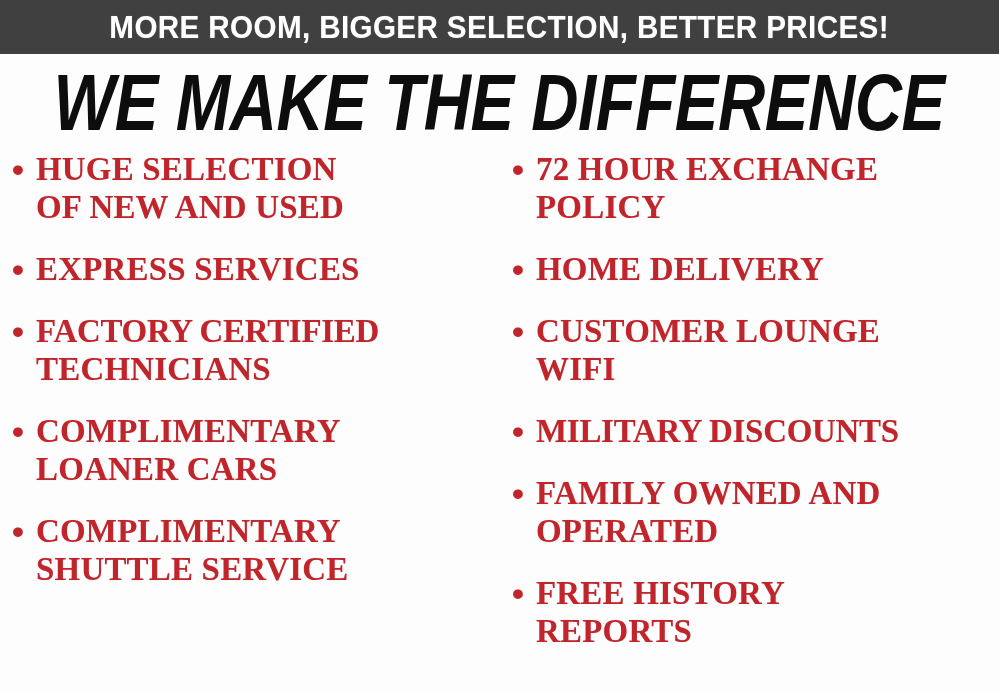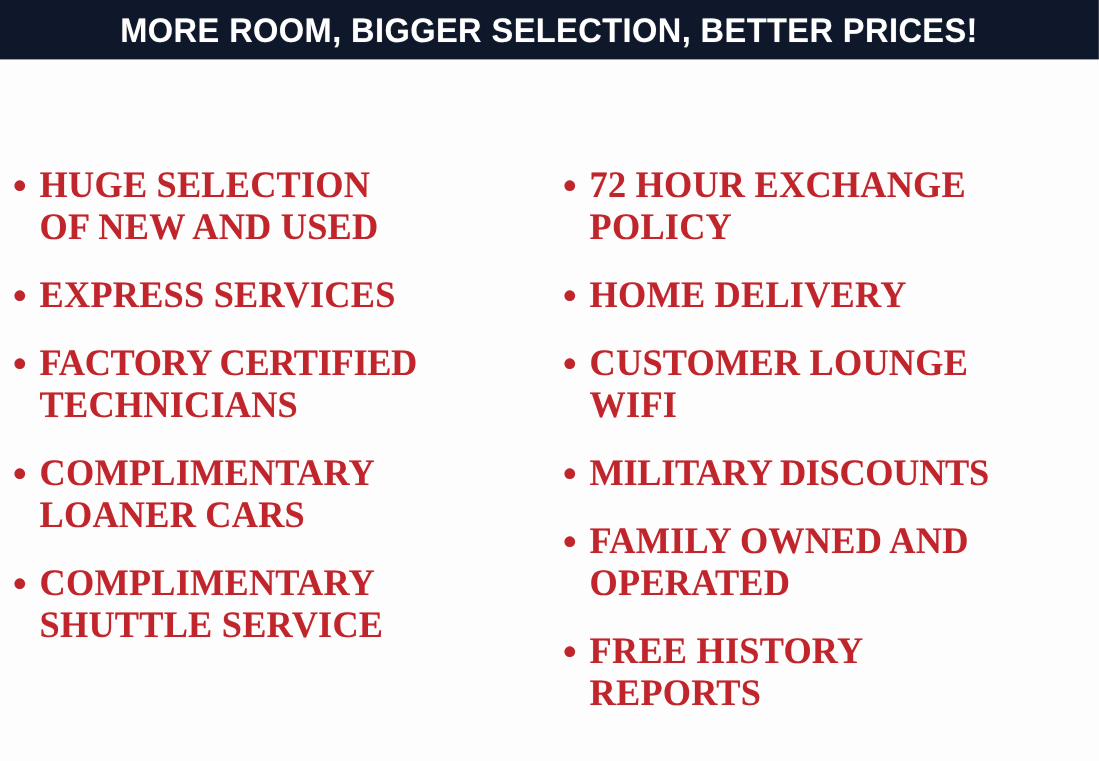--- a/index.html
+++ b/index.html
@@ -21,21 +21,21 @@
     overflow: hidden;
   }
 
   
   #banner {
     position: absolute;
     left: 0;
     top: 0;
     width: 999px;
     height: 54px;
-    background: #0f172a;
+    background: #404040;
     display: flex;
     align-items: center;
     justify-content: center;
   }
   #banner-text {
     color: #ffffff;
     font-family: "Liberation Sans", sans-serif;
     font-weight: bold;
     font-size: 31px;
     letter-spacing: 0.4px;
@@ -123,20 +123,23 @@
 </style>
 </head>
 <body>
 
 <div id="poster">
 
   <div id="banner">
     <div id="banner-text">MORE ROOM, BIGGER SELECTION, BETTER PRICES!</div>
   </div>
 
+  <div id="headline-wrap">
+    <div id="headline">WE MAKE THE DIFFERENCE</div>
+  </div>
 
   <div id="columns">
     <div class="column" id="col-left">
         <div class="bullet-item">
           <span class="bullet-dot">•</span>
           <span class="bullet-lines">
             <div class="bullet-line">HUGE SELECTION</div>
             <div class="bullet-line">OF NEW AND USED</div>
           </span>
         </div>

